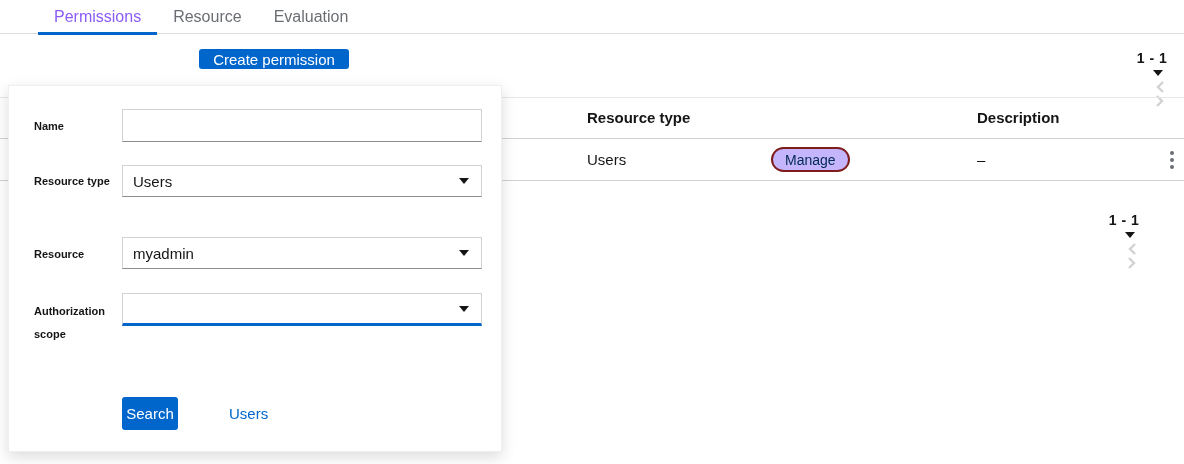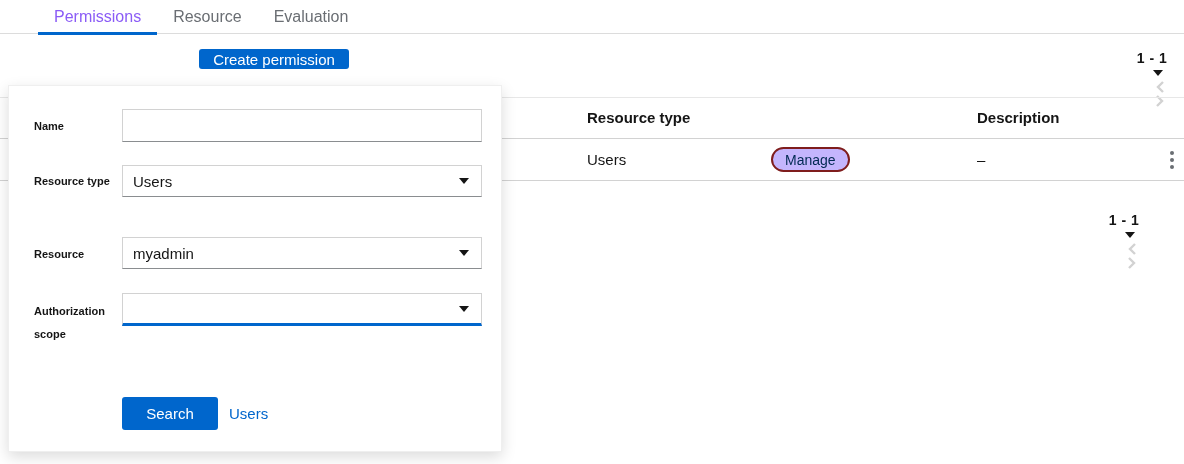--- a/index.html
+++ b/index.html
@@ -46,21 +46,21 @@
   
   .panel { position: absolute; top: 85px; left: 8px; width: 494px; height: 367px; background: #fff;
       border: 1px solid #efefef; box-shadow: 0 5px 14px rgba(0,0,0,.14); z-index: 10; }
   .f-label { position: absolute; left: 25px; width: 86px; font-size: 11px; font-weight: 600; line-height: 23px; color: #151515; }
   .f-input { position: absolute; left: 113px; width: 360px; height: 33px; border: 1px solid #d2d2d2; border-bottom-color: #8a8d90;
       padding: 0 10px; font-size: 15px; font-family: inherit; color: #151515; background: #fff; }
   .f-select { position: absolute; left: 113px; width: 360px; height: 32px; background: #fff; border: 1px solid #d2d2d2;
       border-bottom-color: #8a8d90; display: flex; align-items: center; justify-content: space-between;
       padding: 0 12px 0 10px; font-size: 15px; cursor: pointer; }
   .f-select.focused { height: 33px; border-bottom: 3px solid #0066cc; }
-  .search-btn { left: 113px; top: 311px; width: 96px; height: 33px; position: absolute; }
+  .search-btn { left: 113px; top: 311px; width: 56px; height: 33px; position: absolute; }
   .link-btn { position: absolute; left: 212px; top: 311px; height: 33px; background: none; border: none; color: #0066cc;
       font-size: 15px; font-family: inherit; padding: 0 8px; cursor: pointer; }
 </style>
 </head>
 <body>
 
 <div class="screen">
 
   <div class="tabbar">
     <div class="tab active">

